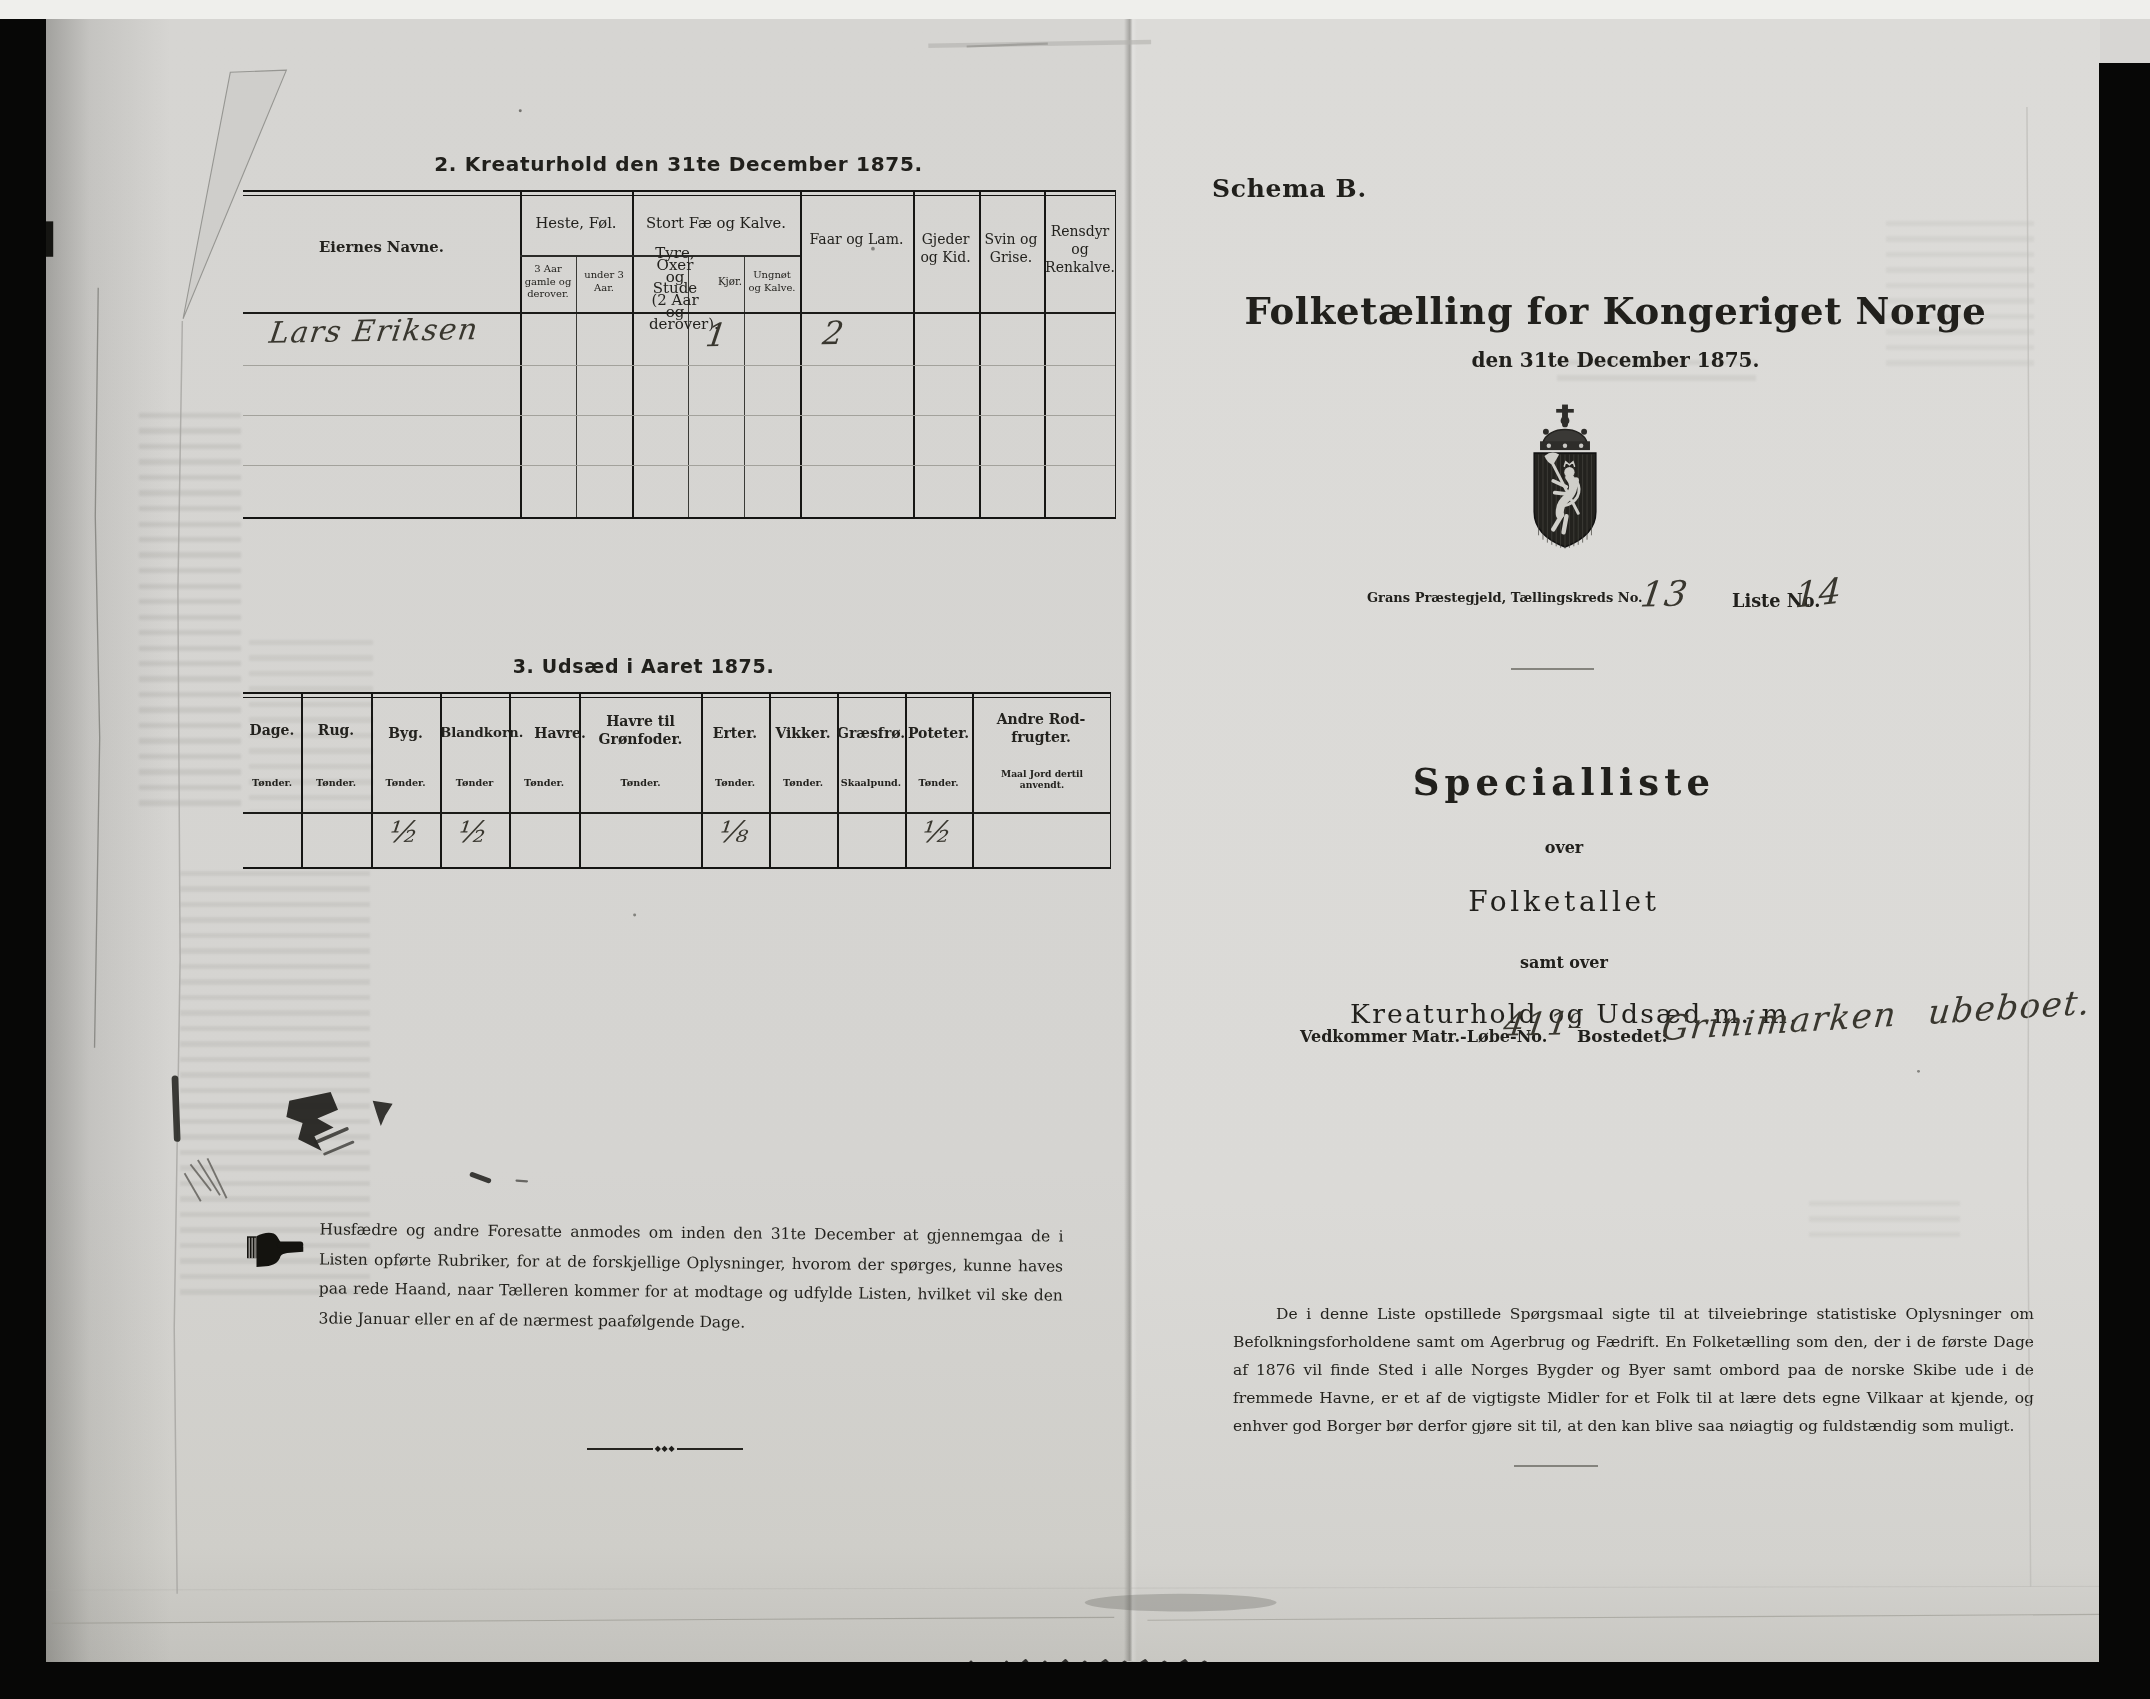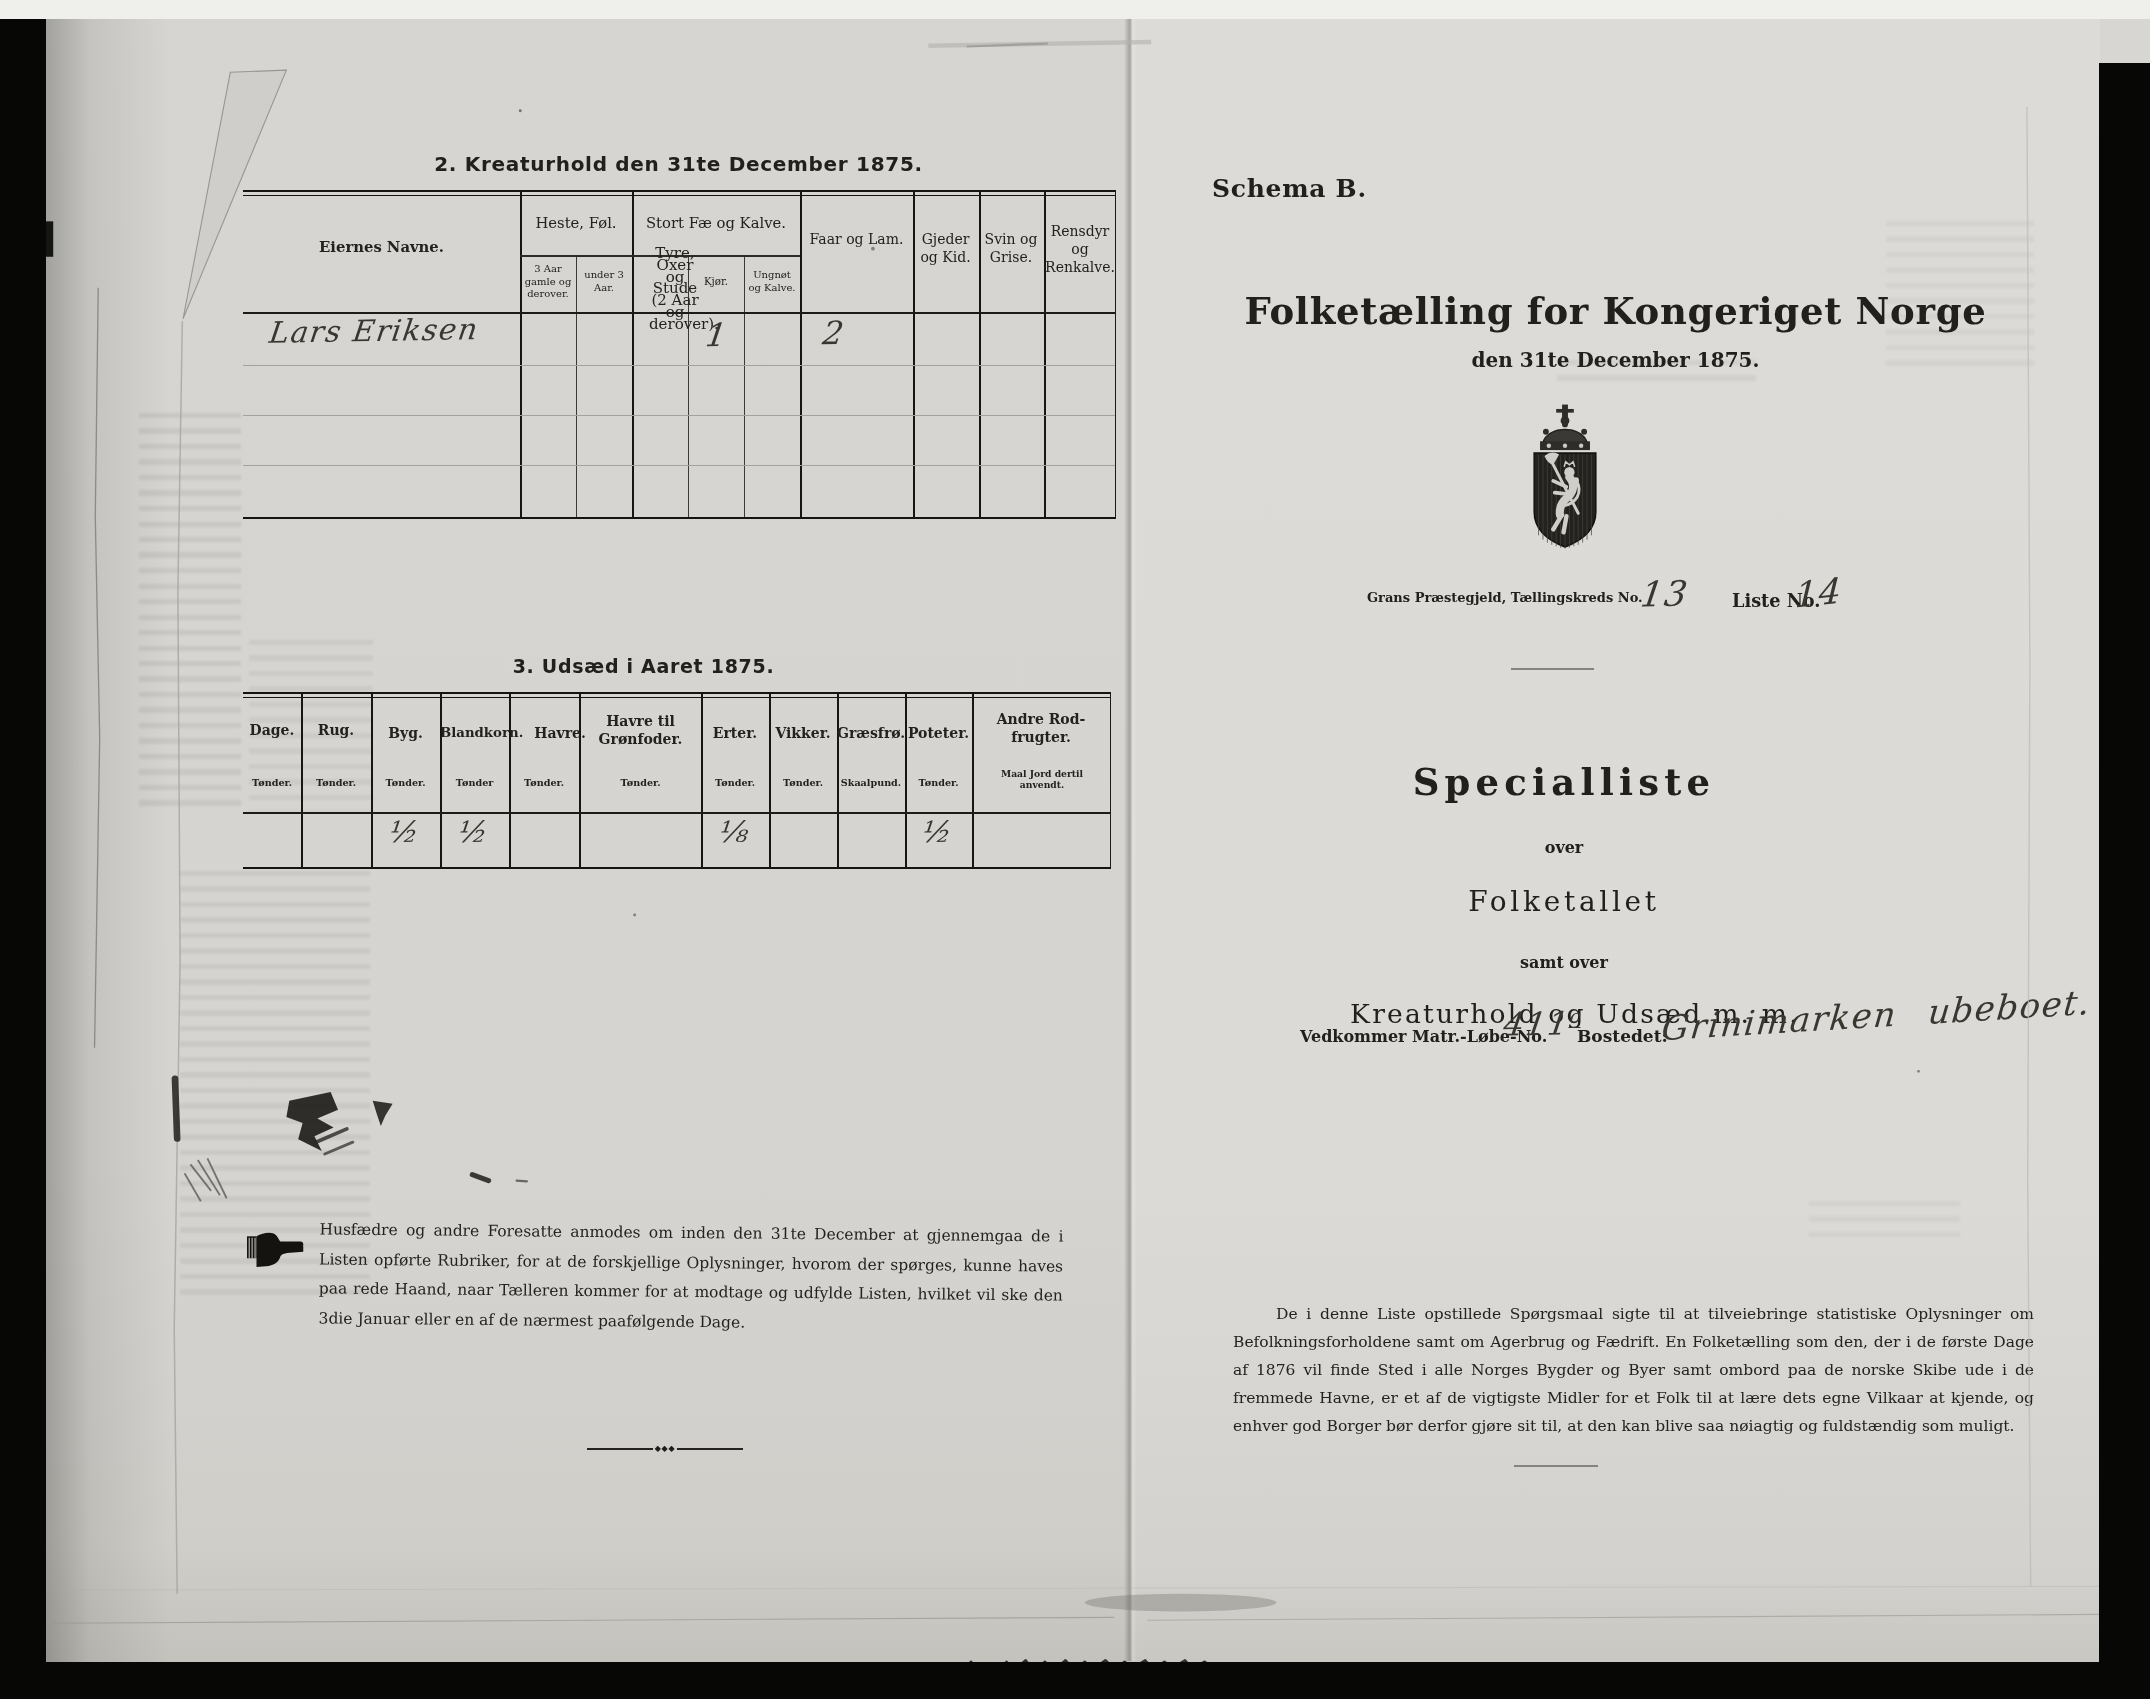--- a/index.html
+++ b/index.html
@@ -112,21 +112,21 @@
     <div class="hl" style="top:273px;"></div>
 
     <div class="cell serif" style="left:0;width:277px;top:46px;font-size:14.8px;font-weight:bold;">Eiernes Navne.</div>
 
     <div class="cell serif" style="left:277px;width:112px;top:22px;font-size:14.8px;">Heste, Føl.</div>
     <div class="cell serif" style="left:279px;width:52px;top:71px;font-size:10px;line-height:12.5px;">3 Aar gamle og derover.</div>
     <div class="cell serif" style="left:335px;width:52px;top:77px;font-size:10px;line-height:12.5px;">under 3 Aar.</div>
 
     <div class="cell serif" style="left:389px;width:168px;top:22px;font-size:14.8px;">Stort Fæ og Kalve.</div>
     <div class="cell serif" style="left:391px;width:52px;top:56px;font-size:15px;line-height:11.8px;padding-left:15px;">Tyre, Oxer og Stude (2 Aar og derover).</div>
-    <div class="cell serif" style="left:447px;width:52px;top:83px;font-size:10.3px;">Kjør.</div>
+    <div class="cell serif" style="left:447px;width:52px;top:83px;font-size:10.3px;padding-left:14px;">Kjør.</div>
     <div class="cell serif" style="left:503px;width:52px;top:77px;font-size:10px;line-height:12.5px;">Ungnøt og Kalve.</div>
 
     <div class="cell serif" style="left:557px;width:113px;top:38px;font-size:14px;line-height:18.4px;">Faar og Lam.</div>
     <div class="cell serif" style="left:671px;width:63px;top:38px;font-size:14px;line-height:18.4px;">Gjeder og Kid.</div>
     <div class="cell serif" style="left:737px;width:62px;top:38px;font-size:14px;line-height:18.4px;">Svin og Grise.</div>
     <div class="cell serif" style="left:802px;width:70px;top:29.5px;font-size:14px;line-height:18.4px;">Rensdyr og Renkalve.</div>
 
     <div class="cell" style="left:26.6px;width:214px;top:122px;font-size:29.5px;text-align:left;">
       <span class="hw">Lars Eriksen</span>
     </div>

